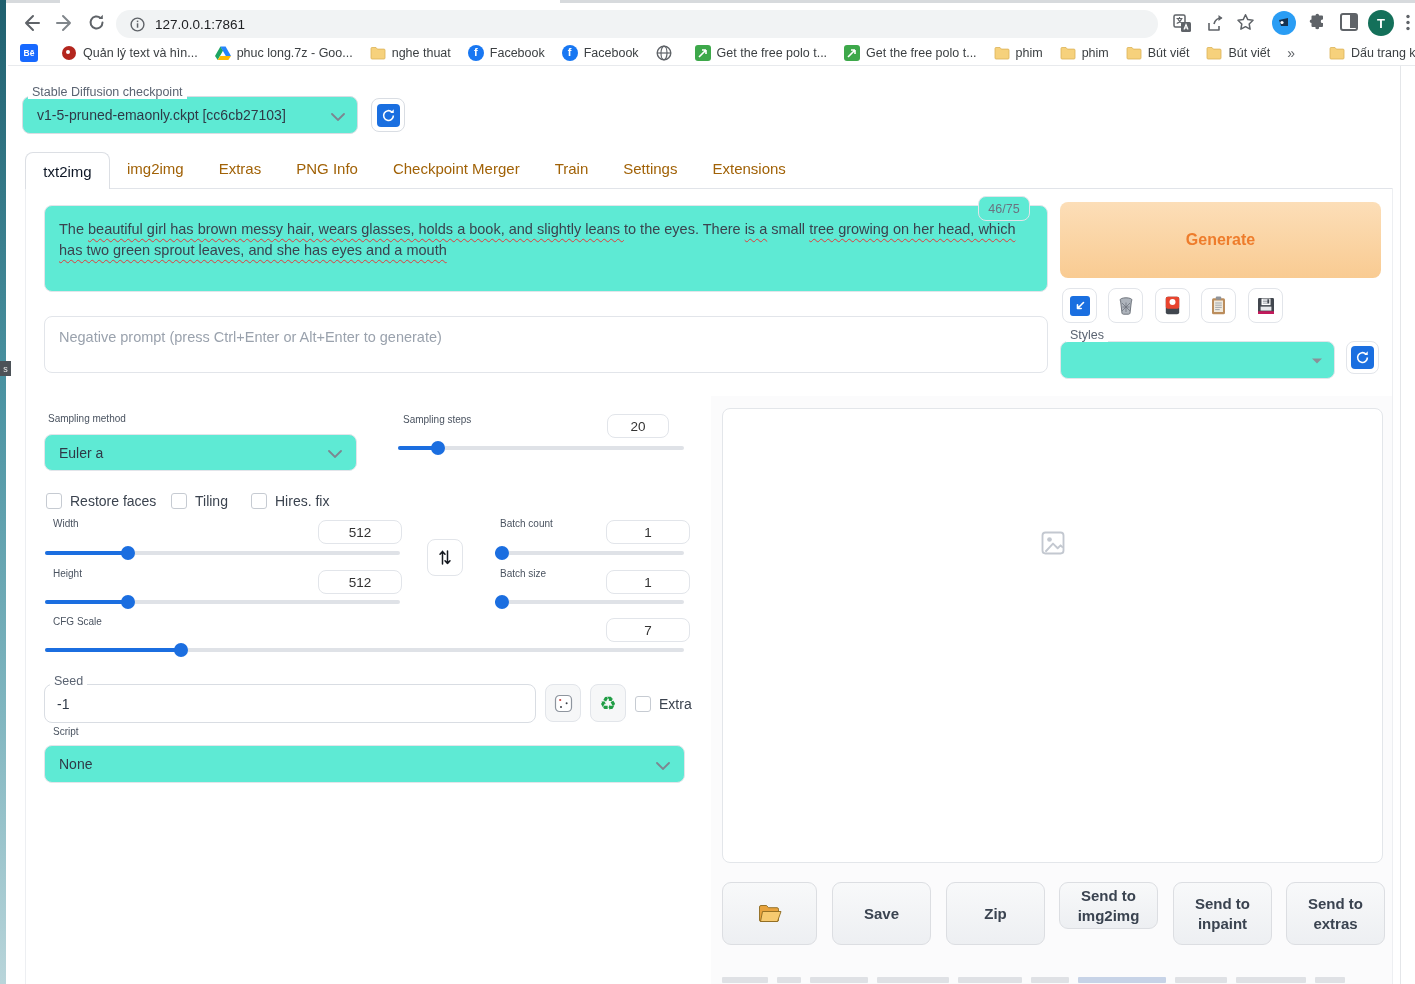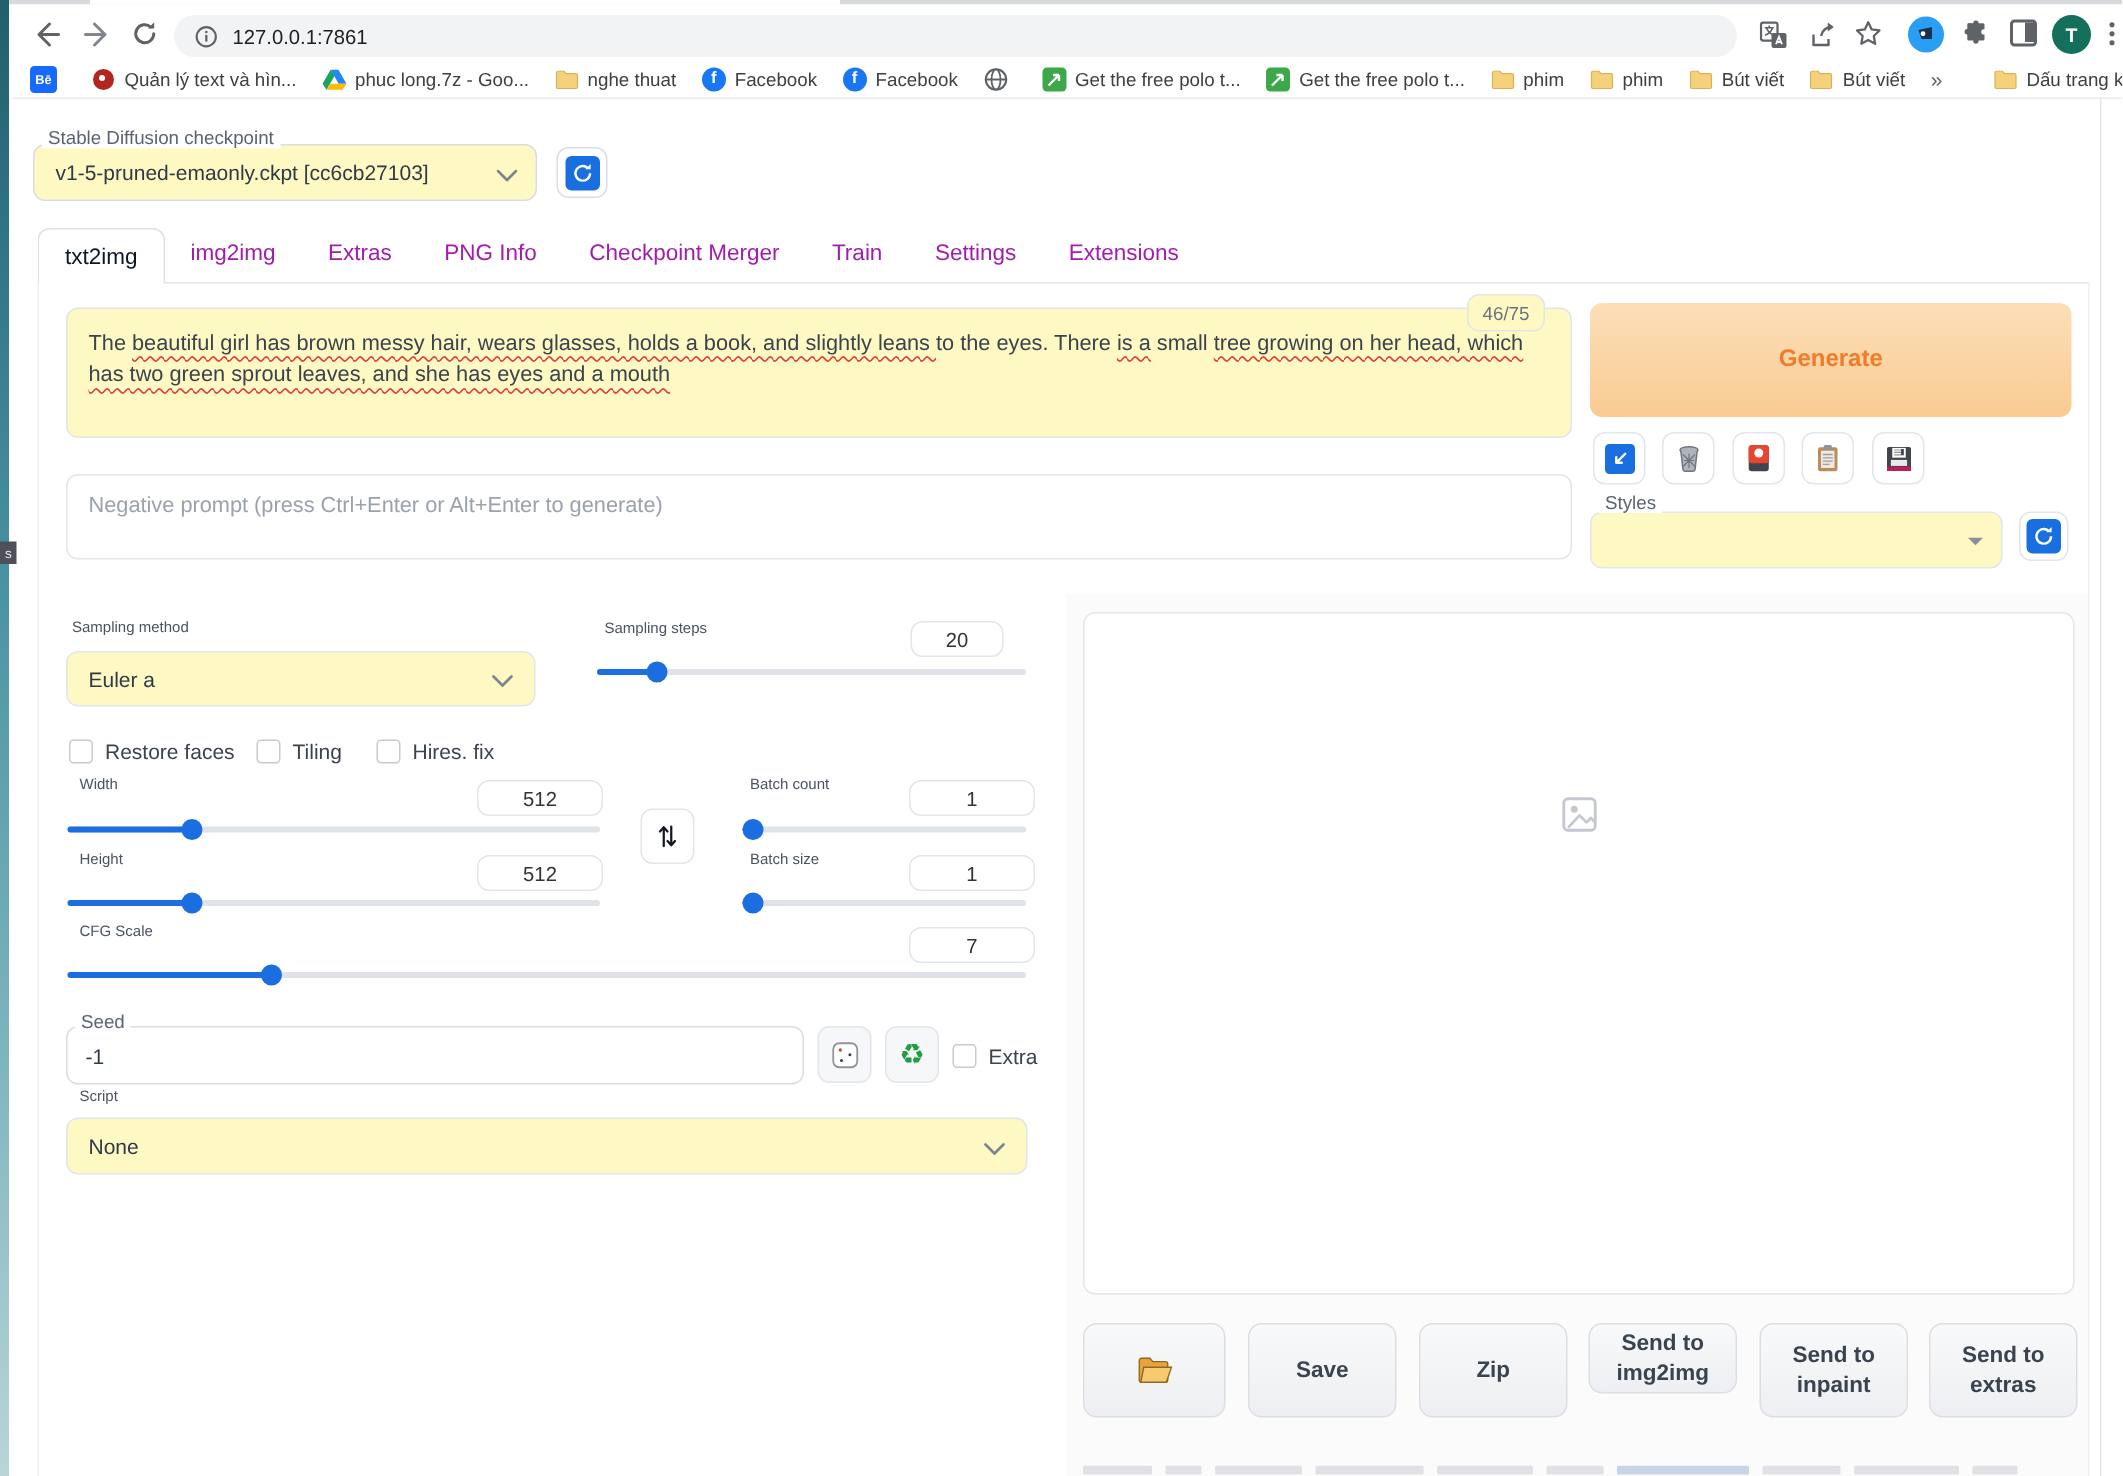--- a/index.html
+++ b/index.html
@@ -16,34 +16,34 @@
   .bm-item{display:flex;align-items:center;gap:6px;font-size:12.5px;color:#3c4043;white-space:nowrap;cursor:default;}
   .favicon{width:16px;height:16px;display:inline-flex;align-items:center;justify-content:center;flex:0 0 auto;}
   .fav-behance{width:18px;height:18px;background:#1769ff;border-radius:3px;color:#fff;font-size:8.5px;font-weight:bold;
                display:flex;align-items:center;justify-content:center;}
   .fav-fb{width:16px;height:16px;background:#1877f2;border-radius:50%;color:#fff;font-weight:bold;font-size:11px;
           display:flex;align-items:center;justify-content:center;line-height:1;}
   .fav-red{width:14px;height:14px;background:#b3261e;border-radius:50%;position:relative;}
   .fav-red::after{content:"";position:absolute;left:4px;top:4px;width:4px;height:4px;background:#fff;border-radius:50%;}
   .fav-green{width:16px;height:16px;background:#3da84a;border-radius:3px;display:flex;align-items:center;justify-content:center;}
   
-  .box{border:1px solid #e2e5ea;border-radius:8px;background:#fef9c3;box-sizing:border-box;}
+  .box{border:1px solid #e2e5ea;border-radius:8px;background:#5eead4;box-sizing:border-box;}
   .fieldlabel{position:absolute;background:#fff;padding:0 4px;font-size:12.5px;color:#5b6472;z-index:3;white-space:nowrap;}
   .lbl{font-size:10px;color:#4a5360;white-space:nowrap;}
   .ddval{font-size:14px;color:#2f3947;}
   .numbox{border:1px solid #e2e5ea;border-radius:8px;background:#fff;text-align:center;font-size:13.5px;color:#333;
           font-family:inherit;box-sizing:border-box;outline:none;}
   .slider-track{position:absolute;height:4px;background:#dfe2e7;border-radius:3px;}
   .slider-fill{position:absolute;height:4px;background:#1b6ee0;border-radius:3px;}
   .slider-thumb{position:absolute;width:14px;height:14px;background:#1b6ee0;border-radius:50%;}
   .checkbox{width:16px;height:16px;border:1.5px solid #c6cbd2;border-radius:3px;background:#fff;box-sizing:border-box;display:inline-block;}
   .cbl{font-size:14px;color:#3b434f;}
   .iconbtn{border:1px solid #e2e5ea;border-radius:8px;background:#fff;display:flex;align-items:center;justify-content:center;box-sizing:border-box;}
   .bluechip{width:23px;height:23px;background:#1a6fe0;border-radius:4px;display:flex;align-items:center;justify-content:center;}
-  .tabx{font-size:15px;color:#a21caf;cursor:default;white-space:nowrap;}
+  .tabx{font-size:15px;color:#a16207;cursor:default;white-space:nowrap;}
   .outbtn{position:absolute;border:1px solid #dcdee2;border-radius:9px;background:linear-gradient(#f8f9fa,#edeff2);
           font-weight:600;color:#3a4350;display:flex;align-items:center;justify-content:center;text-align:center;
           font-size:15px;line-height:20px;box-sizing:border-box;}
   .sq{text-decoration:underline;text-decoration-style:wavy;text-decoration-color:#e23b3b;
       text-decoration-thickness:1px;text-underline-offset:3.5px;}
   .prompt-text{font-size:14.5px;line-height:21px;color:#3b434f;}
   textarea.neg{position:absolute;resize:none;border:1px solid #e2e5ea;border-radius:8px;padding:12px 14px;
                font-family:inherit;font-size:14.5px;color:#3b434f;box-sizing:border-box;outline:none;background:#fff;}
   textarea.neg::placeholder{color:#9aa2ad;}
   .skel{display:inline-block;height:6px;background:#c9ccd1;opacity:.55;border-radius:1px;margin-right:9px;vertical-align:top;}

